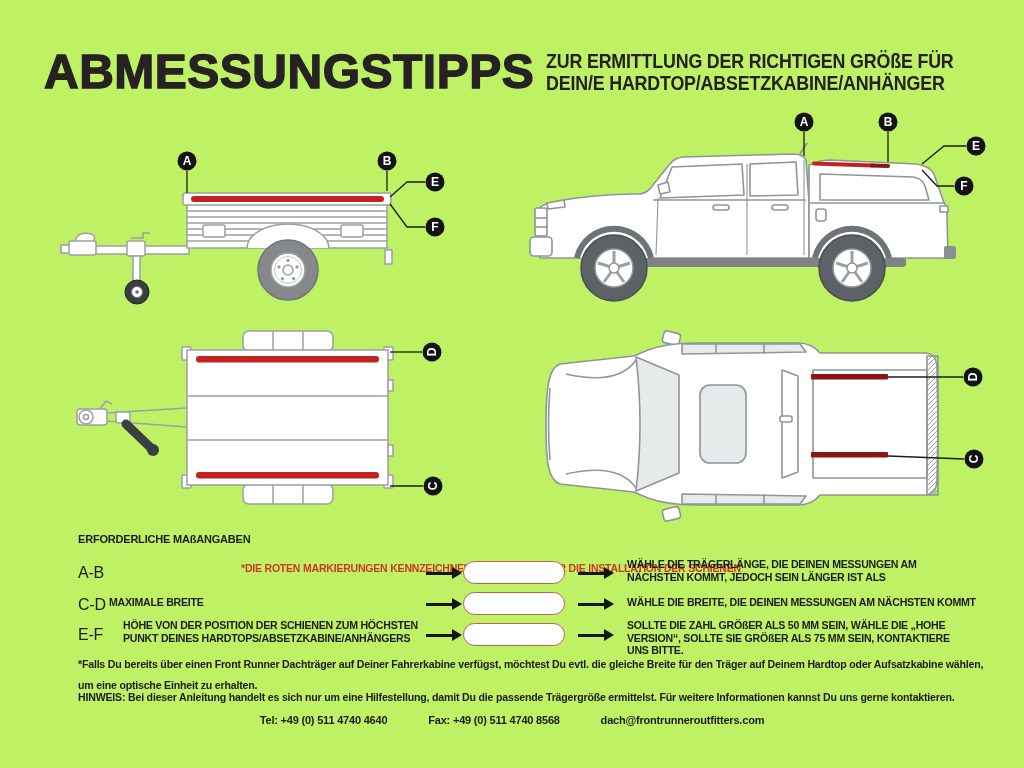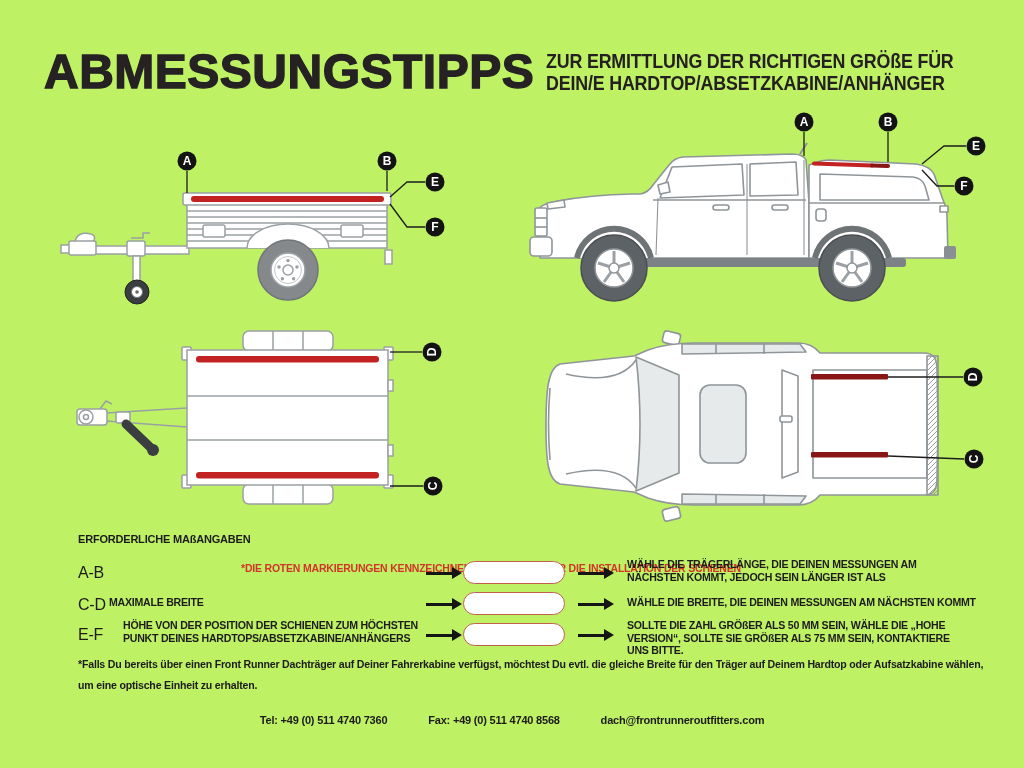--- a/index.html
+++ b/index.html
@@ -286,20 +286,21 @@
   <div class="abs mrow" style="top:616px">
     <div class="abs mkey" style="left:78px;top:10px">E-F</div>
     <div class="abs mdesc" style="left:123px;top:3px;width:300px">HÖHE VON DER POSITION DER SCHIENEN ZUM HÖCHSTEN PUNKT DEINES HARDTOPS/ABSETZKABINE/ANHÄNGERS</div>
     <div class="abs arrow" style="left:426px;top:13px"></div>
     <div class="abs pill" style="left:463px;top:7px"></div>
     <div class="abs arrow" style="left:578px;top:13px"></div>
     <div class="abs mres" style="left:627px;top:3px;width:330px">SOLLTE DIE ZAHL GRÖßER ALS 50 MM SEIN, WÄHLE DIE „HOHE VERSION“, SOLLTE SIE GRÖßER ALS 75 MM SEIN, KONTAKTIERE UNS BITTE.</div>
   </div>
 
   <div class="abs footnote">*Falls Du bereits über einen Front Runner Dachträger auf Deiner Fahrerkabine verfügst, möchtest Du evtl. die gleiche Breite für den Träger auf Deinem Hardtop oder Aufsatzkabine wählen, um eine optische Einheit zu erhalten.</div>
+  <div class="abs hint">HINWEIS: Bei dieser Anleitung handelt es sich nur um eine Hilfestellung, damit Du die passende Trägergröße ermittelst. Für weitere Informationen kannst Du uns gerne kontaktieren.</div>
 
   <div class="abs footer">
-    <span>Tel: +49 (0) 511 4740 7360</span>
+    <span>Tel: +49 (0) 511 4740 4640</span>
     <span>Fax: +49 (0) 511 4740 8568</span>
     <span>dach@frontrunneroutfitters.com</span>
   </div>
 
 </div>
 
 </body></html>

